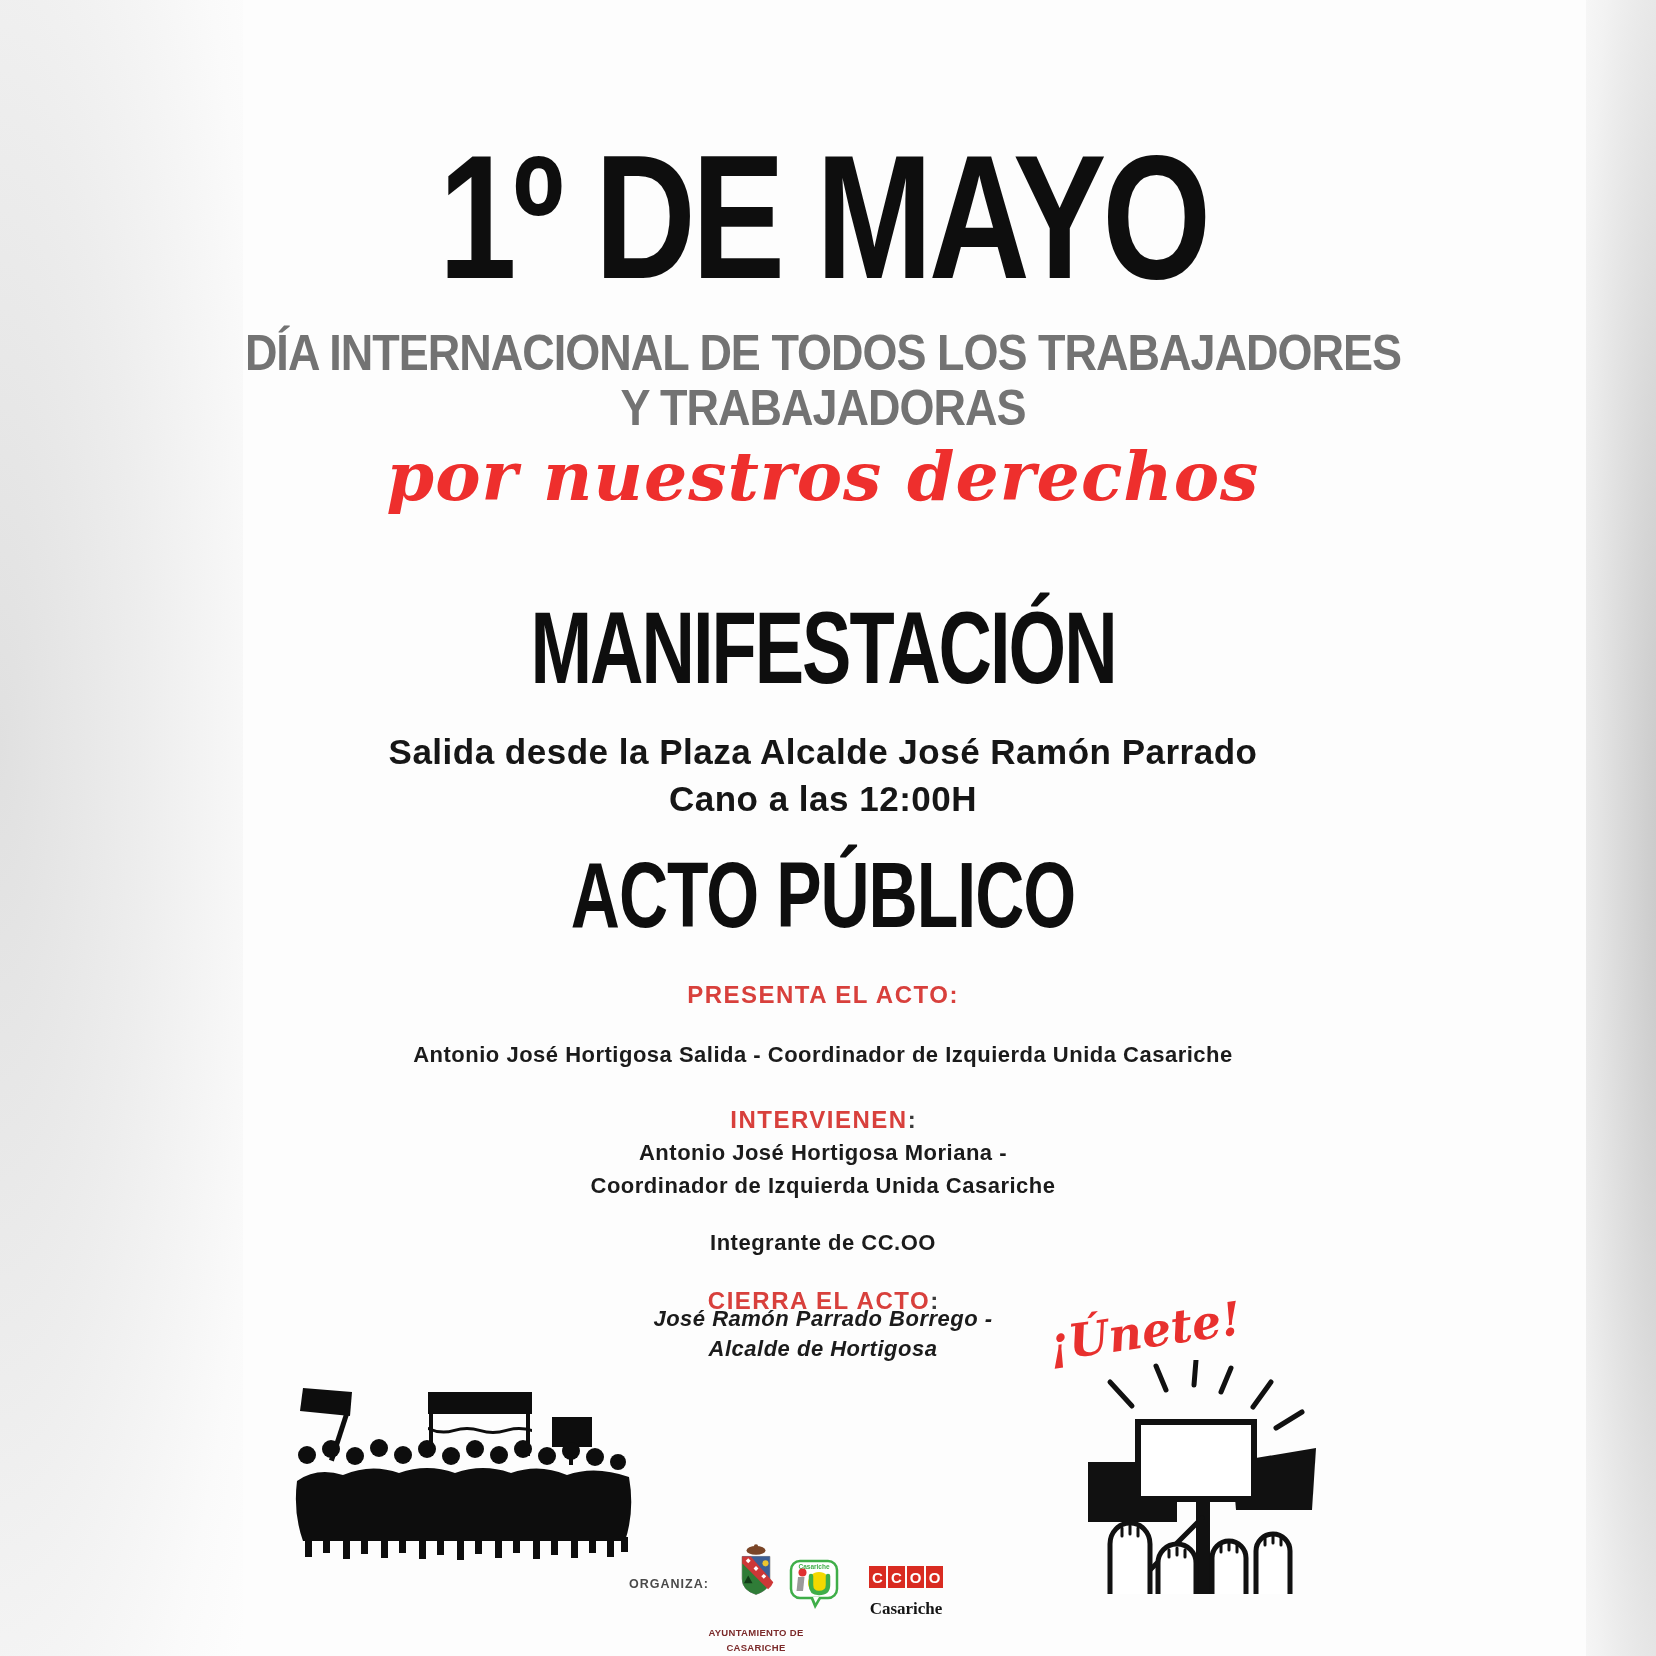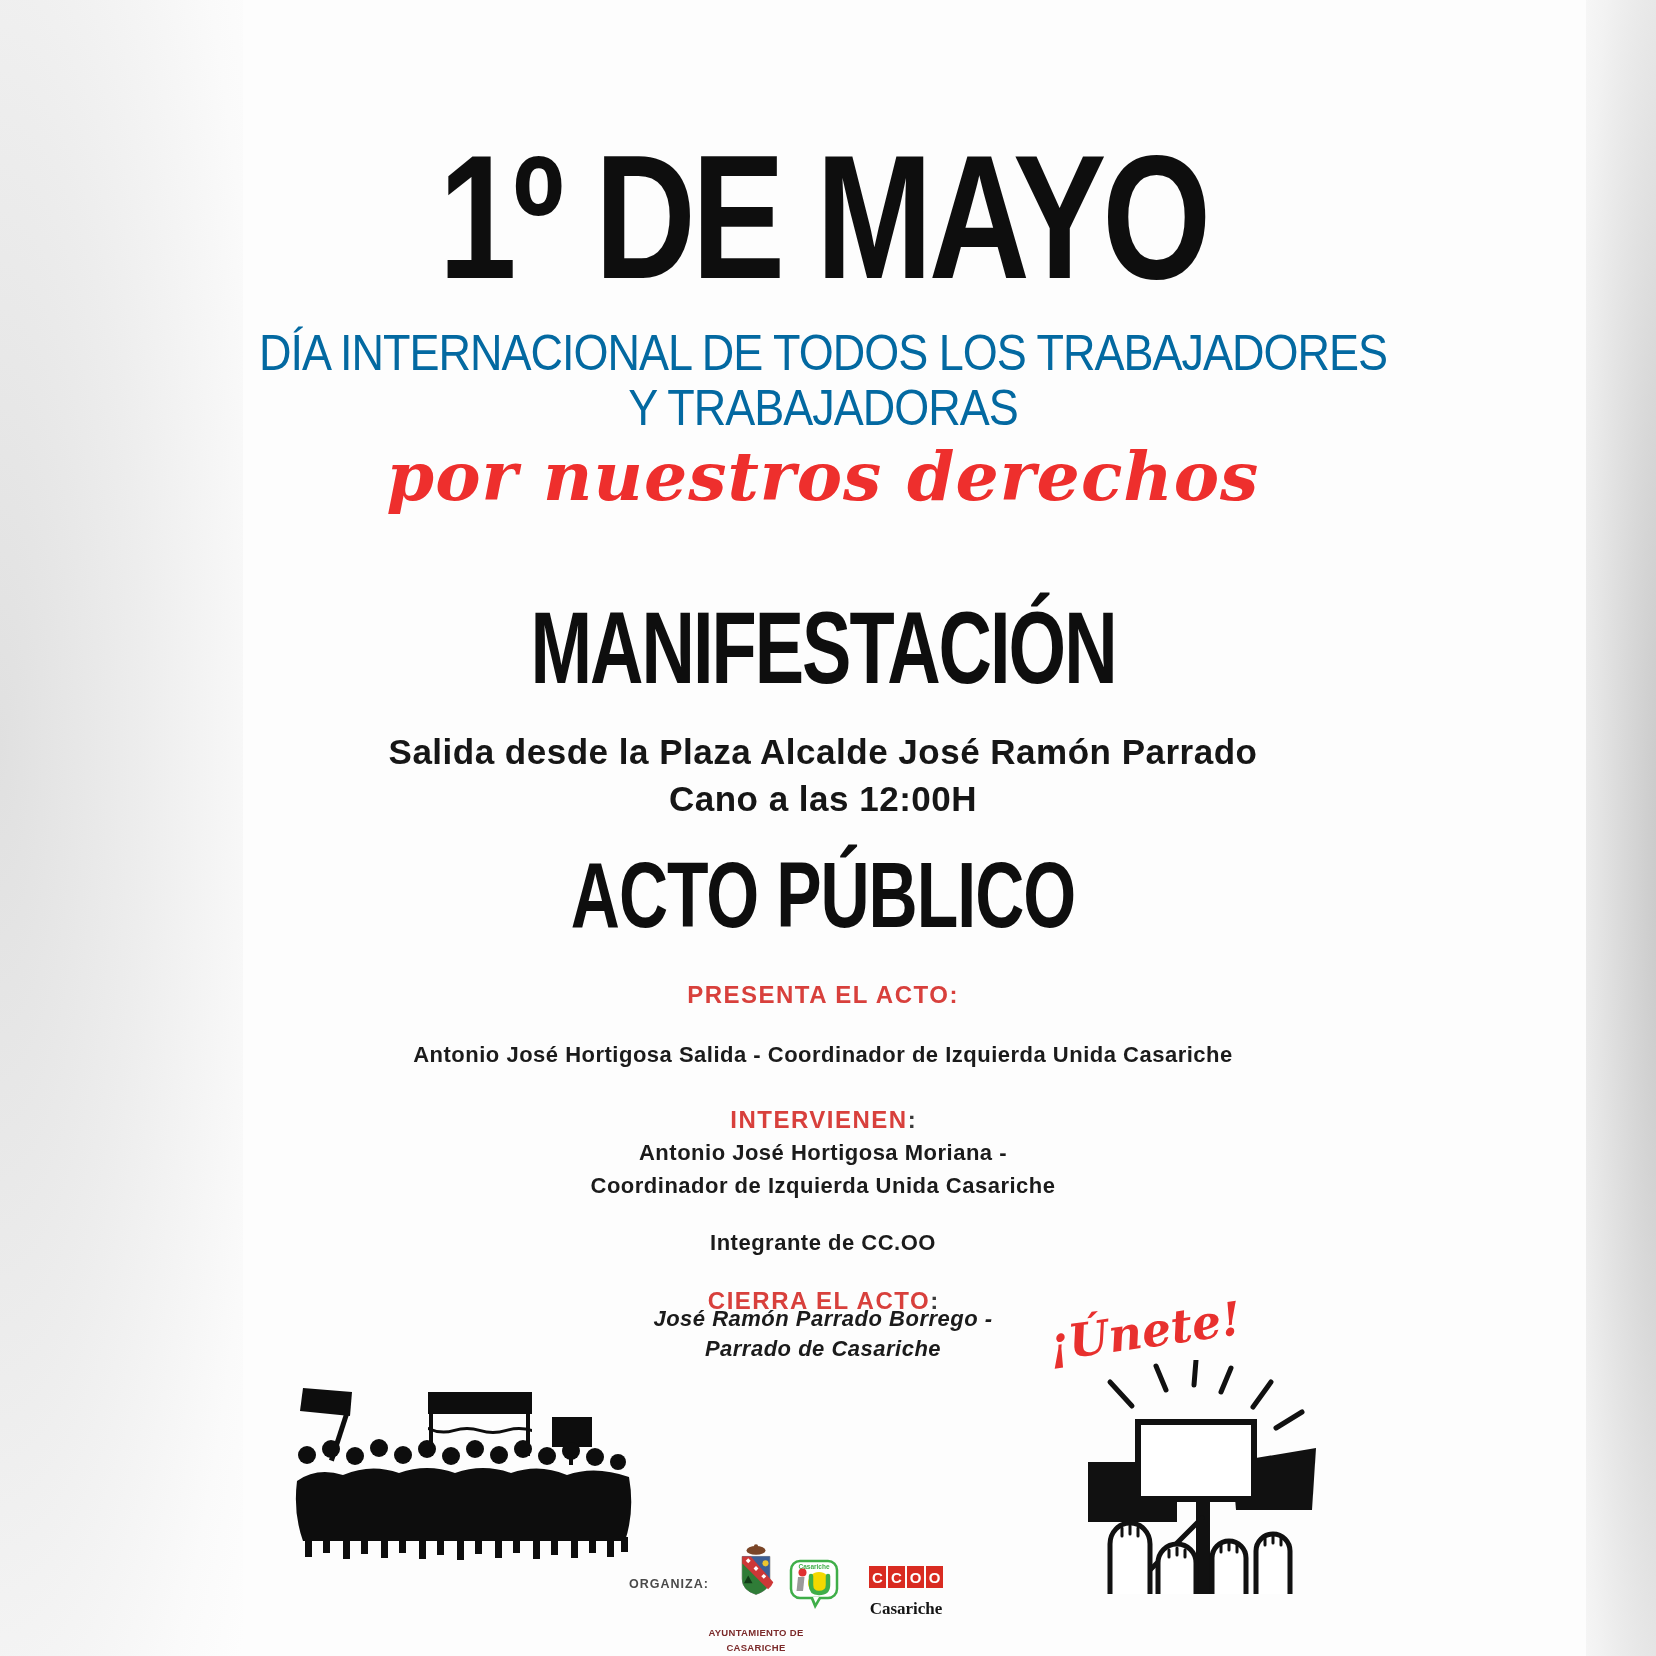--- a/index.html
+++ b/index.html
@@ -15,21 +15,21 @@
   .edge.right{right:0;width:89px;
     background:radial-gradient(160% 90% at 100% 52%, #c3c3c3 0%, #d8d8d8 35%, #f2f2f2 75%, #fdfdfd 100%);}
   .poster{position:absolute;left:243px;top:0;width:1324px;height:1656px;background:#fdfdfd;}
 
   .col{position:absolute;left:243px;width:1160px;text-align:center;}
   .condensed{display:inline-block;transform-origin:top center;}
 
   .title{top:124px;font-weight:800;font-size:140px;letter-spacing:-4px;line-height:1.05;color:#0e0e0e;white-space:nowrap;}
   .title .condensed{transform:scaleY(1.26);}
 
-  .subtitle{top:326px;font-weight:400;font-size:45px;letter-spacing:-1px;line-height:50px;color:#0369a1;}
+  .subtitle{top:326px;font-weight:700;font-size:45px;letter-spacing:-1px;line-height:50px;color:#737373;}
   .subtitle .condensed{transform:scaleY(1.10);}
 
   .tagline{top:436px;font-family:"DejaVu Serif","Liberation Serif",serif;font-style:italic;
     font-weight:bold;font-size:68px;color:#ee2f2d;letter-spacing:1px;}
 
   .h-manifest{top:589px;font-weight:800;font-size:74px;letter-spacing:-2px;color:#0e0e0e;white-space:nowrap;}
   .h-manifest .condensed{transform:scaleY(1.38);}
 
   .salida{top:728px;font-weight:700;font-size:35px;letter-spacing:0.5px;line-height:47px;color:#161616;}
 
@@ -113,21 +113,21 @@
     <span style="display:block">Antonio José Hortigosa Moriana -</span>
     <span style="display:block">Coordinador de Izquierda Unida Casariche</span>
   </div>
   <div class="col body-line line-integrante">Integrante de CC.OO</div>
 
   <div class="col sec-label lbl-cierra">
     <span>CIERRA EL ACTO</span><span class="colon-dark">:</span>
   </div>
   <div class="col body-line lines-cierra">
     <span style="display:block">José Ramón Parrado Borrego -</span>
-    <span style="display:block">Parrado de Casariche</span>
+    <span style="display:block">Alcalde de Hortigosa</span>
   </div>
 
   <div class="unete">¡Únete!</div>
 
   <svg class="crowd-illustration" viewBox="0 0 340 180" xmlns="http://www.w3.org/2000/svg">
     <g fill="#0d0d0d">
       <polygon points="8,5 57,9 55,33 5,28"></polygon>
       <rect x="50" y="28" width="5" height="52" transform="rotate(18 52 28)"></rect>
       <rect x="133" y="9" width="104" height="22"></rect>
       <path d="M133,44 Q146,50 159,46 Q172,42 185,46 Q198,50 211,46 Q224,42 237,46 L237,49 Q224,45 211,49 Q198,53 185,49 Q172,45 159,49 Q146,53 133,47 Z"></path>

